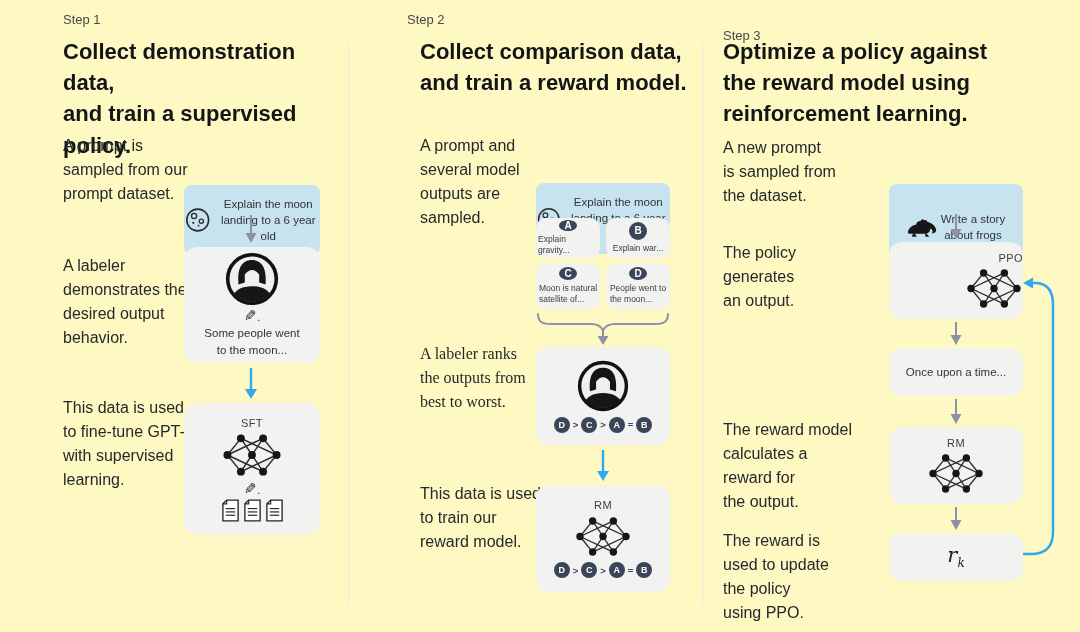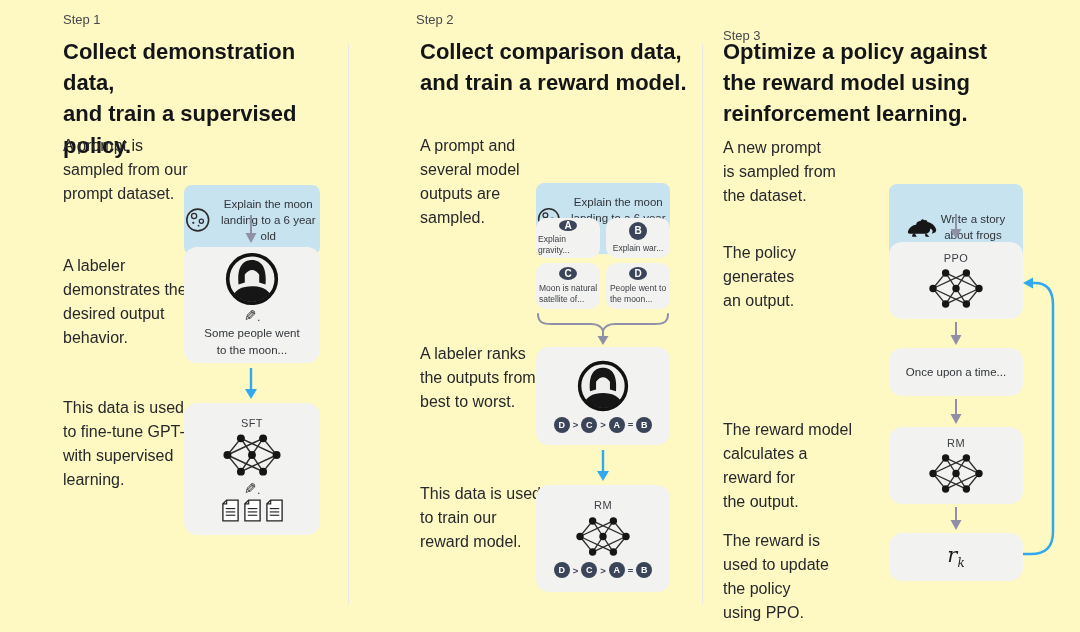--- a/index.html
+++ b/index.html
@@ -156,29 +156,29 @@
           <path d="M6,1 L6,5 L2,5" fill="none" stroke="#222" stroke-width="1.2"></path>
           <g stroke="#222" stroke-width="1.2">
             <line x1="5" y1="10" x2="15" y2="10"></line>
             <line x1="5" y1="13.5" x2="15" y2="13.5"></line>
             <line x1="5" y1="17" x2="15" y2="17"></line>
           </g>
         </svg>
     </div>
   </div>
 
-  <div class="abs step-label" style="left:416px; top:12px;">Step 2</div>
+  <div class="abs step-label" style="left:407px; top:12px;">Step 2</div>
   <div class="abs caption" style="left:420px; top:134px; width:130px;">A prompt and
 several model
 outputs are
 sampled.</div>
 
   <div class="abs heading" style="left:420px; top:36px; width:280px;">Collect comparison data,
 and train a reward model.</div>
-  <div class="abs caption" style="left:420px; top:342px; width:150px;">A labeler ranks
+  <div class="abs caption" style="left:420px; top:342px; width:150px;font-family:Liberation Serif, serif;">A labeler ranks
 the outputs from
 best to worst.</div>
   <div class="abs caption" style="left:420px; top:482px; width:150px;">This data is used
 to train our
 reward model.</div>
 
   <div class="abs bluebox" style="left:536px; top:139px; width:134px; height:71px;">
     <svg width="28" height="28" viewBox="0 0 34 34">
       <circle cx="17" cy="17" r="13.5" stroke="#2c2c2c" stroke-width="2" fill="none"></circle>
       <circle cx="12.5" cy="12" r="3.2" stroke="#2c2c2c" stroke-width="1.6" fill="none"></circle>
@@ -310,21 +310,21 @@
     </svg>
     <div class="box-text">Write a story
 about frogs</div>
   </div>
 
   <svg class="abs" style="left:949px; top:214px;" width="14" height="26">
     <line x1="7" y1="0" x2="7" y2="16" stroke="#8f8fa8" stroke-width="2"></line>
     <path d="M1.5,15 L12.5,15 L7,25 Z" fill="#8f8fa8"></path>
   </svg>
 
-  <div class="abs graybox" style="left:889px; top:242px; width:134px; height:77px; gap:3px;">
+  <div class="abs graybox" style="left:889px; top:242px; width:134px; height:77px; gap:3px;align-items:flex-end;">
     <div class="model-label">PPO</div>
     <svg width="58" height="43" viewBox="0 0 78 58">
       <g stroke="#2a2a2a" stroke-width="1.8">
         <line x1="25" y1="8" x2="8" y2="29"></line>
           <line x1="25" y1="8" x2="39" y2="29"></line>
           <line x1="25" y1="8" x2="70" y2="29"></line>
         <line x1="53" y1="8" x2="8" y2="29"></line>
           <line x1="53" y1="8" x2="39" y2="29"></line>
           <line x1="53" y1="8" x2="70" y2="29"></line>
         <line x1="8" y1="29" x2="25" y2="50"></line>

